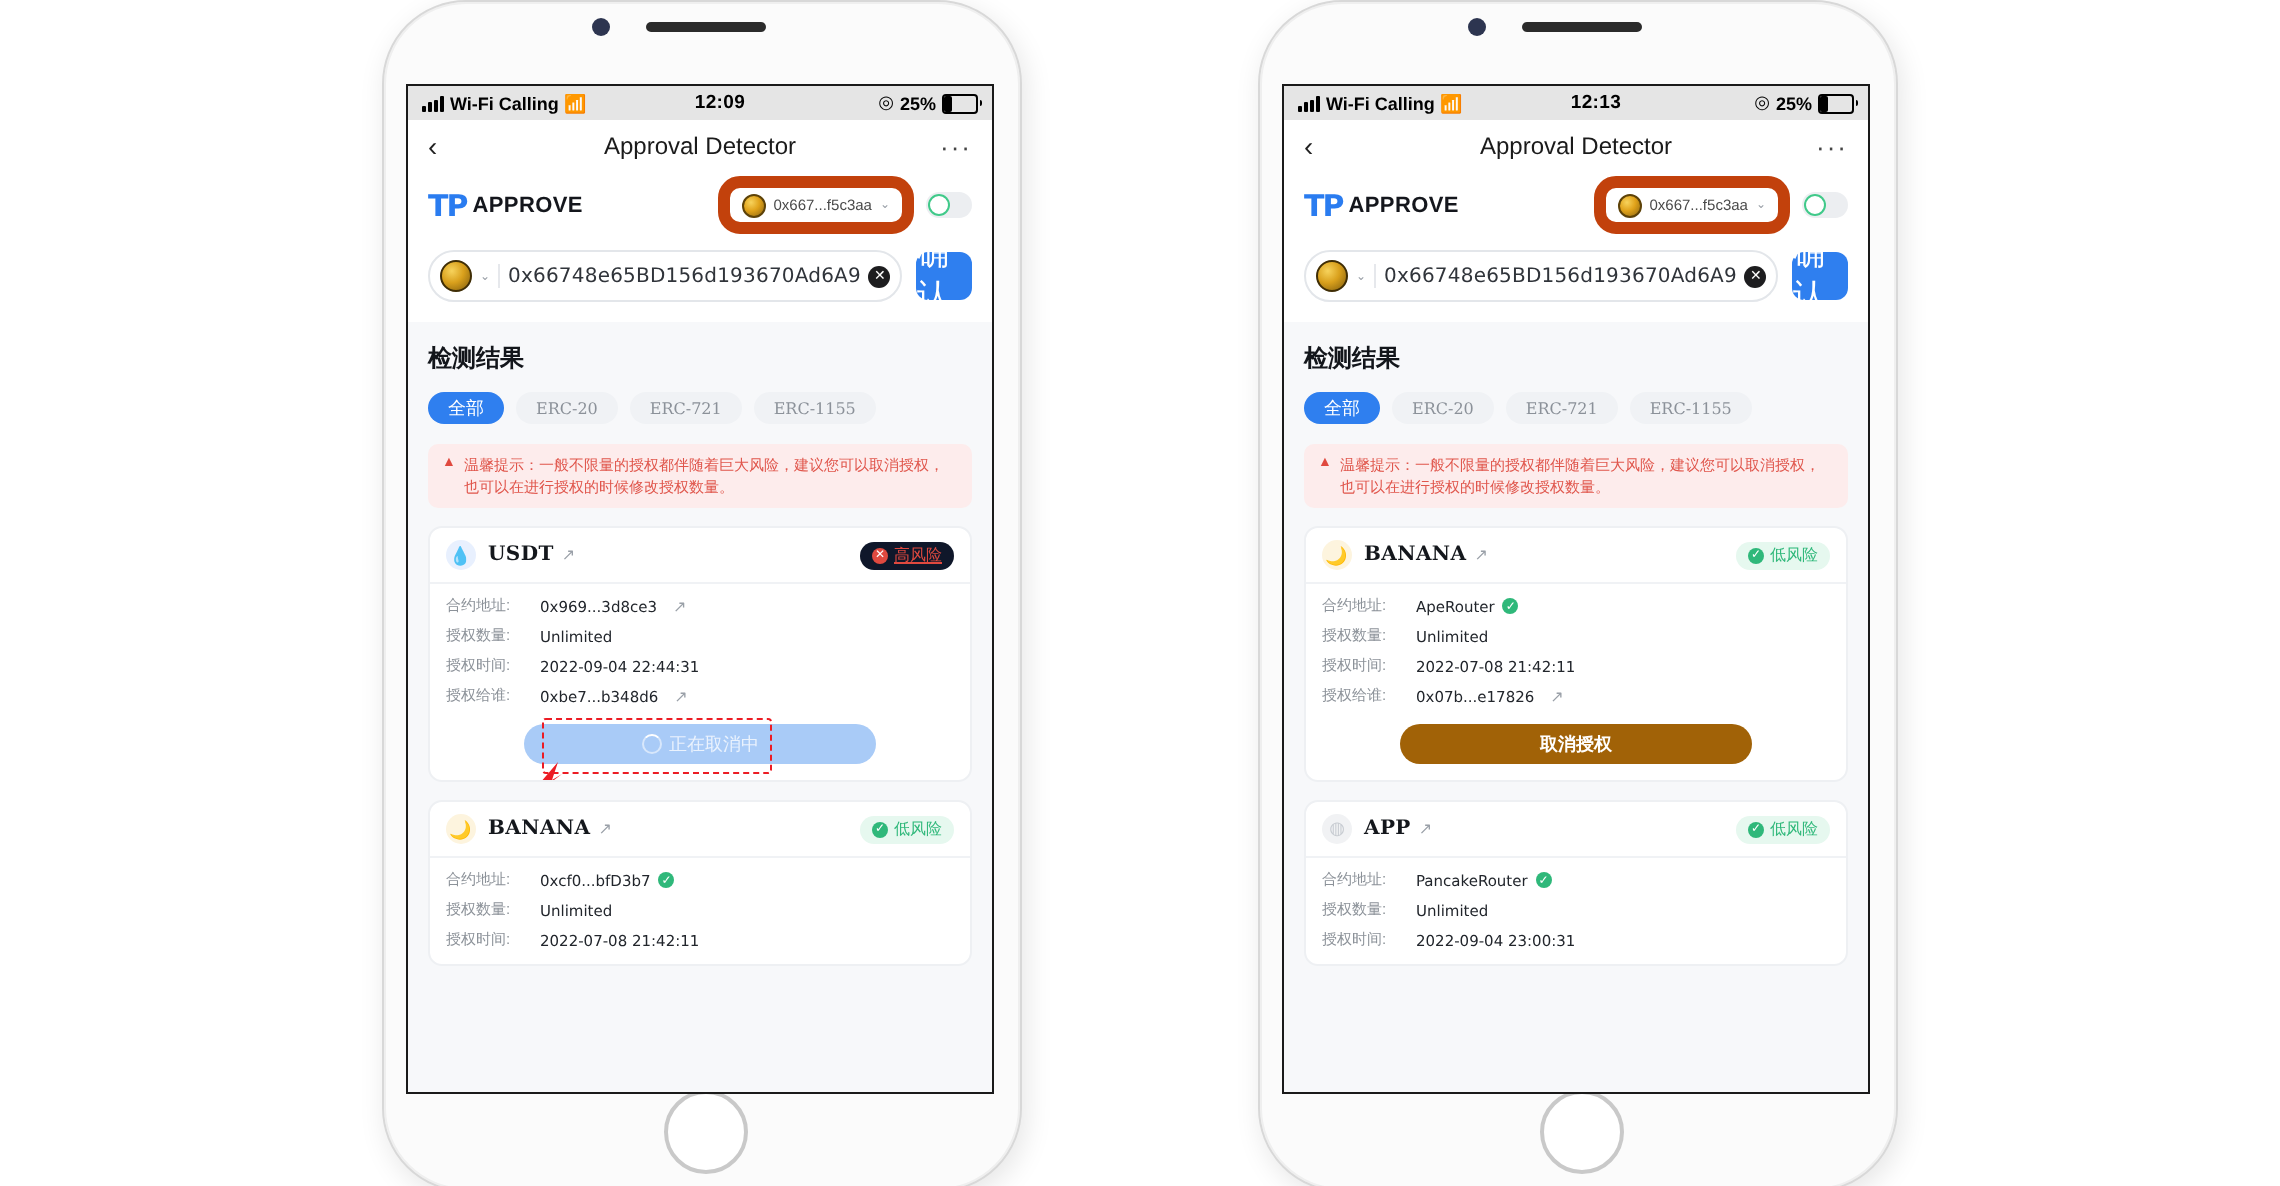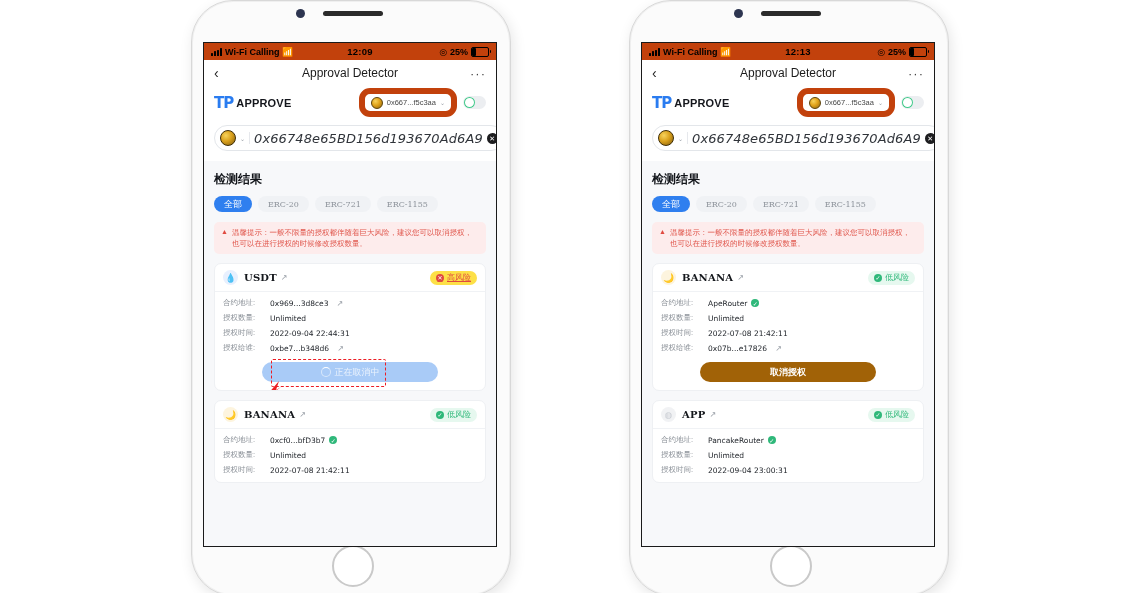--- a/index.html
+++ b/index.html
@@ -48,21 +48,21 @@
     width:294px;height:505px;
     background:#f7f8fa;
     overflow:hidden;
     border:1px solid #1a1a1a;
     box-sizing:border-box;
   }
 
   
   .statusbar{
     height:17px;display:flex;align-items:center;
-    padding:0 7px;background:#c2410c;
+    padding:0 7px;background:#e5e5e5;
     font-size:9px;color:#000;font-weight:bold;
   }
   .sb-left{display:flex;align-items:center;gap:3px;flex:1;}
   .sb-center{flex:0 0 auto;font-size:9.5px;letter-spacing:.2px;margin-left:20px;}
   .sb-right{display:flex;align-items:center;gap:3px;flex:1;justify-content:flex-end;}
   .bars{display:inline-flex;align-items:flex-end;gap:1px;height:8px;}
   .bars i{display:block;width:2px;background:#000;border-radius:.5px;}
   .bars i:nth-child(1){height:3px}
   .bars i:nth-child(2){height:4.5px}
   .bars i:nth-child(3){height:6px}
@@ -125,24 +125,23 @@
     flex:1;height:24px;border:1px solid #e3e6ea;border-radius:13px;
     background:#fff;display:flex;align-items:center;padding:0 5px;gap:4px;
   }
   .addr-coin{
     width:14px;height:14px;border-radius:50%;
     background:radial-gradient(circle at 35% 32%, #f7d35c 0%, #d9a01c 45%, #7e5b0d 100%);
     border:1px solid #3f2d05;flex:0 0 auto;
   }
   .addr-sep{width:1px;height:12px;background:#e6e8ec;}
   .addr-val{
-    flex:1;font-size:13px;color:#30343a;letter-spacing:.1px;
+    flex:1;font-size:10px;color:#30343a;letter-spacing:.1px;
     white-space:nowrap;overflow:hidden;
     font-family:"DejaVu Sans",sans-serif;
-    font-style:italic;
   }
   .clear-btn{
     width:11px;height:11px;border-radius:50%;background:#1d1d1f;
     color:#fff;font-size:7px;line-height:11px;text-align:center;
     flex:0 0 auto;cursor:pointer;
   }
   .confirm-btn{
     width:48px;height:24px;border-radius:6px;background:#2f7fef;
     color:#fff;font-size:16px;display:flex;align-items:center;justify-content:center;
     cursor:pointer;
@@ -183,21 +182,21 @@
   .tok-app{background:#f1f2f4;color:#c8ccd2;}
   .tok-name{
     font-size:10px;font-weight:bold;color:#14171c;
     font-family:"DejaVu Serif",serif;letter-spacing:.2px;
   }
   .link-ico{font-size:8px;color:#9aa0a8;margin-left:4px;cursor:pointer;}
   .risk{
     margin-left:auto;display:flex;align-items:center;gap:3px;
     height:14px;padding:0 6px;border-radius:7px;font-size:8px;
   }
-  .risk-high{background:#fde047;color:#e0493f;text-decoration:underline;}
+  .risk-high{background:#0f172a;color:#e0493f;text-decoration:underline;}
   .risk-low{background:#e6f8ef;color:#2fb87a;}
   .risk-dot{
     width:8px;height:8px;border-radius:50%;color:#fff;font-size:6px;
     display:flex;align-items:center;justify-content:center;
   }
   .risk-high .risk-dot{background:#e0493f;}
   .risk-low .risk-dot{background:#2fb87a;}
 
   .card-body{padding:6px 8px 7px;}
   .row{display:flex;align-items:center;margin-bottom:5px;}

